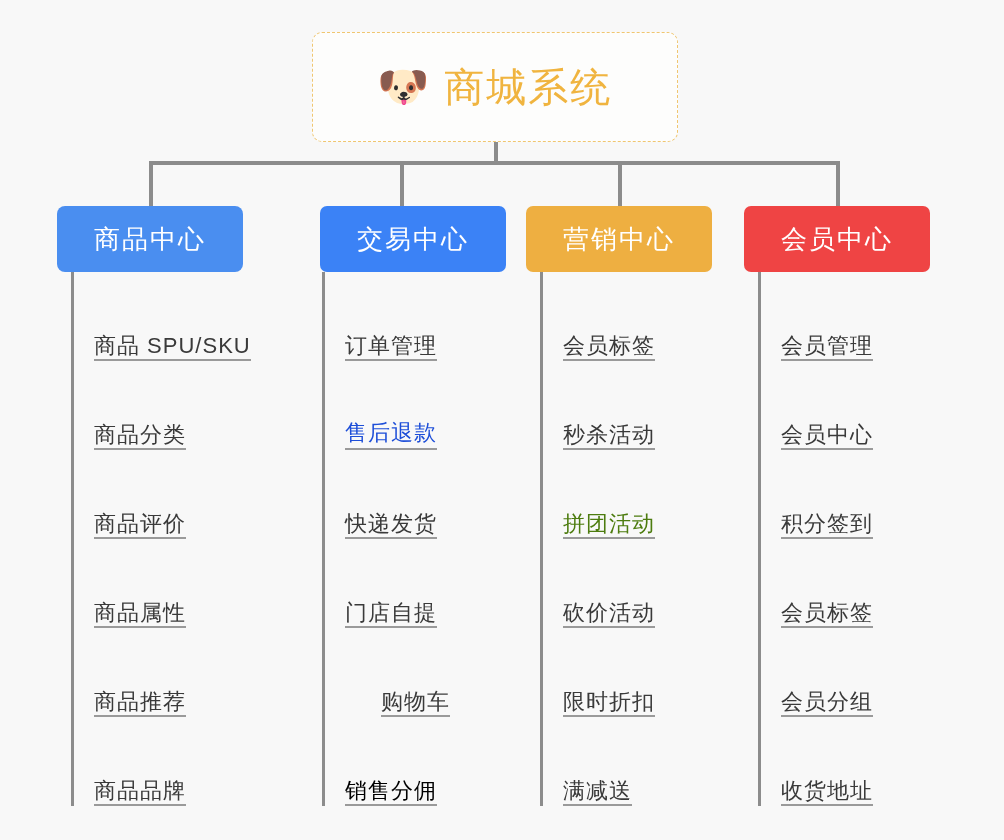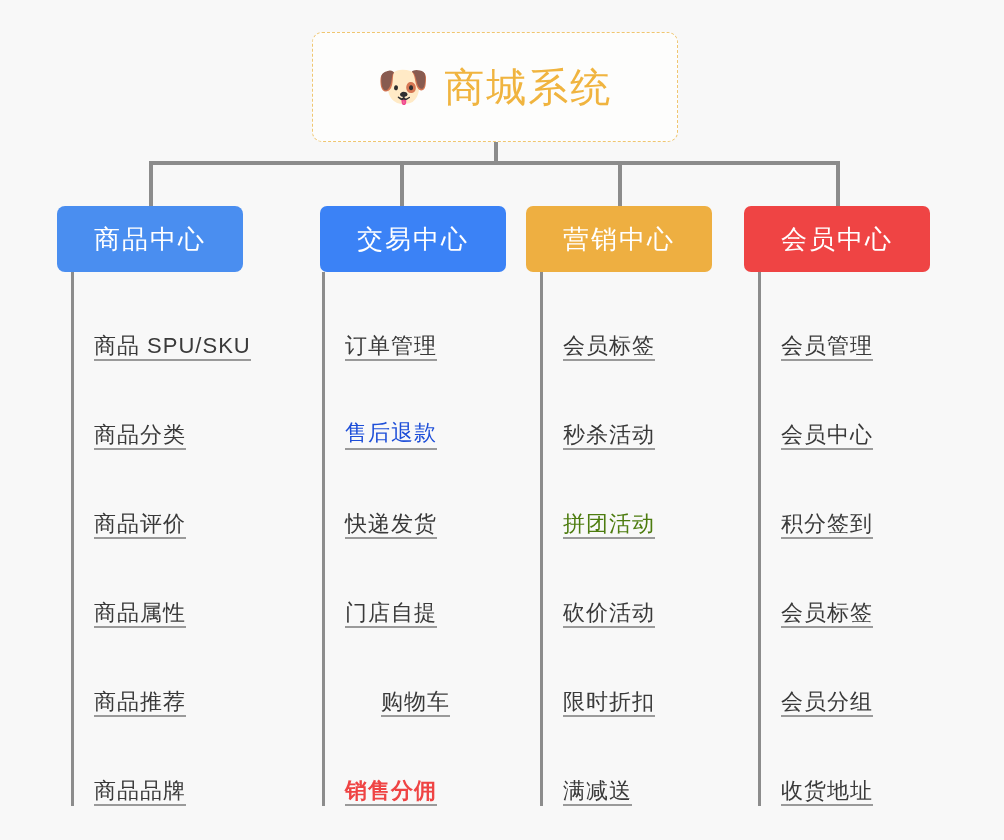--- a/index.html
+++ b/index.html
@@ -193,21 +193,21 @@
       <div class="item">
           <span class="item-label" style="color: rgb(58, 58, 58); border-bottom-color: rgb(154, 154, 154);">快递发货</span>
         </div>
       <div class="item">
           <span class="item-label" style="color: rgb(58, 58, 58); border-bottom-color: rgb(154, 154, 154);">门店自提</span>
         </div>
       <div class="item">
           <span class="item-label" style="color: rgb(58, 58, 58); border-bottom-color: rgb(154, 154, 154); margin-left: 36px;">购物车</span>
         </div>
       <div class="item">
-          <span class="item-label" style="color: #ef4444; border-bottom-color: rgb(154, 154, 154); font-weight: bold;">销售分佣</span>
+          <span class="item-label" style="color: #000000; border-bottom-color: rgb(154, 154, 154);">销售分佣</span>
         </div>
     </div>
   </div>
 
   <div class="column c3">
     <div class="cat-header" style="background: rgb(238, 175, 65);">
       <span>营销中心</span>
     </div>
     <div class="spine-wrap">
       <div class="spine" style="background: rgb(140, 140, 140);"></div>

